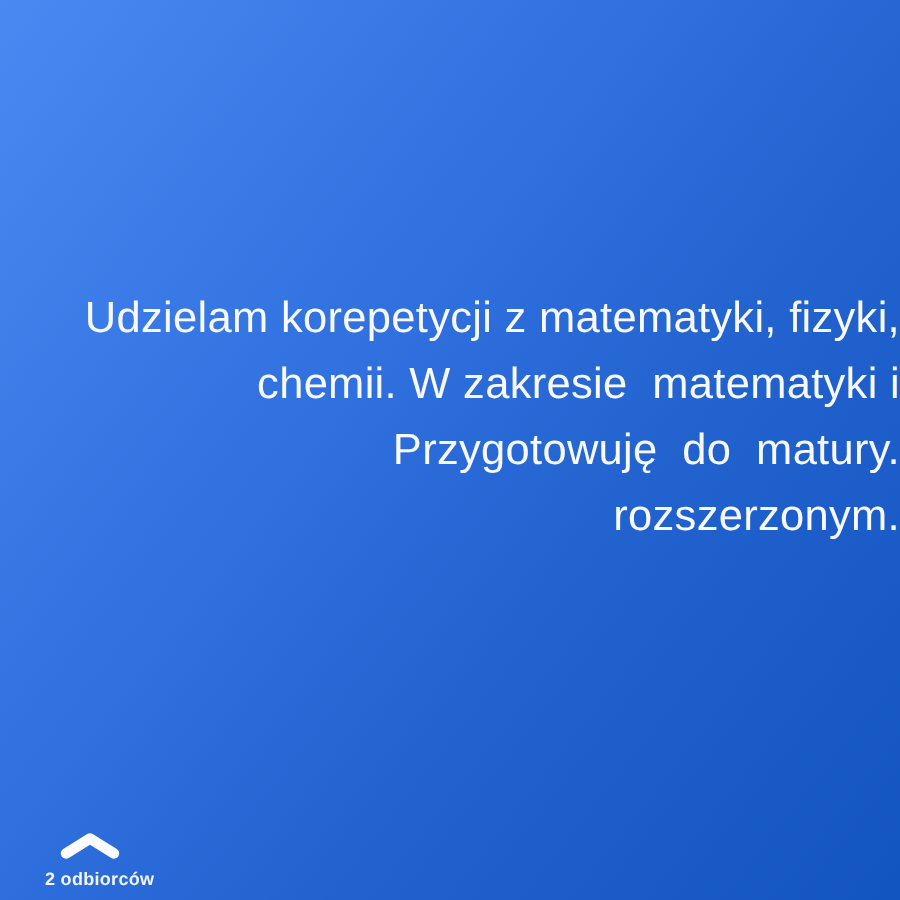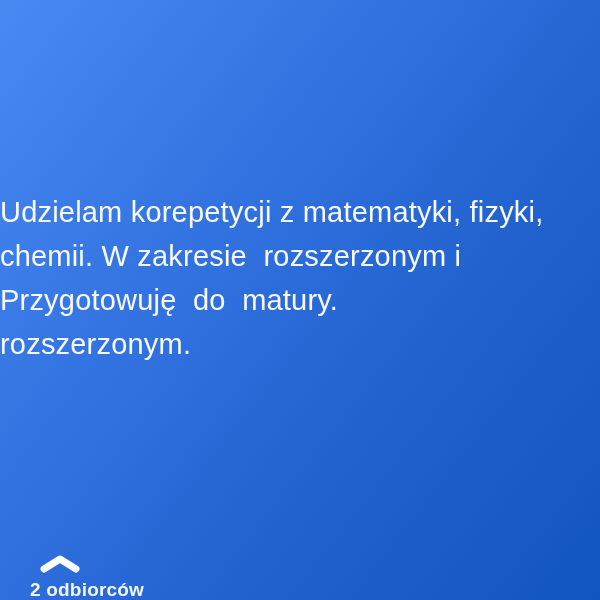--- a/index.html
+++ b/index.html
@@ -15,21 +15,21 @@
     width: 600px;
     height: 600px;
     background: linear-gradient(128deg, #4889F2 0%, #2F6FDE 42%, #2262CE 65%, #1254C0 100%);
     overflow: hidden;
   }
   .text-block {
     position: absolute;
     top: 190px;
     left: 0;
     width: 600px;
-    text-align: left;
+    text-align: right;
     color: #F7F9FC;
     font-size: 29px;
     line-height: 44px;
     font-weight: 500;
     letter-spacing: 0.2px;
   }
   .text-line {
     display: block;
     white-space: pre-wrap;
   }
@@ -44,34 +44,34 @@
     display: block;
     width: 48px;
     height: 24px;
     margin: 0 auto 2px 6px;
   }
   .audience-label {
     display: block;
     margin-top: 3px;
     text-align: left;
     color: #F2F5F9;
-    font-size: 19px;
+    font-size: 12px;
     font-weight: 700;
     letter-spacing: 0.2px;
     white-space: nowrap;
   }
 </style>
 </head>
 <body>
 
 <div class="story">
 
   <div class="text-block">
     <span class="text-line">Udzielam korepetycji z matematyki, fizyki,</span>
-    <span class="text-line">chemii. W zakresie  rozszerzonym i</span>
+    <span class="text-line">chemii. W zakresie  matematyki i</span>
     <span class="text-line">Przygotowuję  do  matury.</span>
     <span class="text-line">rozszerzonym.</span>
   </div>
 
   <div class="swipe-up">
     <span class="chevron-wrap">
       <svg width="48" height="24" viewBox="0 0 48 24">
         <polyline points="8,17 24,7 40,17" fill="none" stroke="#FCFDFE" stroke-width="7" stroke-linecap="round" stroke-linejoin="round"></polyline>
       </svg>
     </span>

